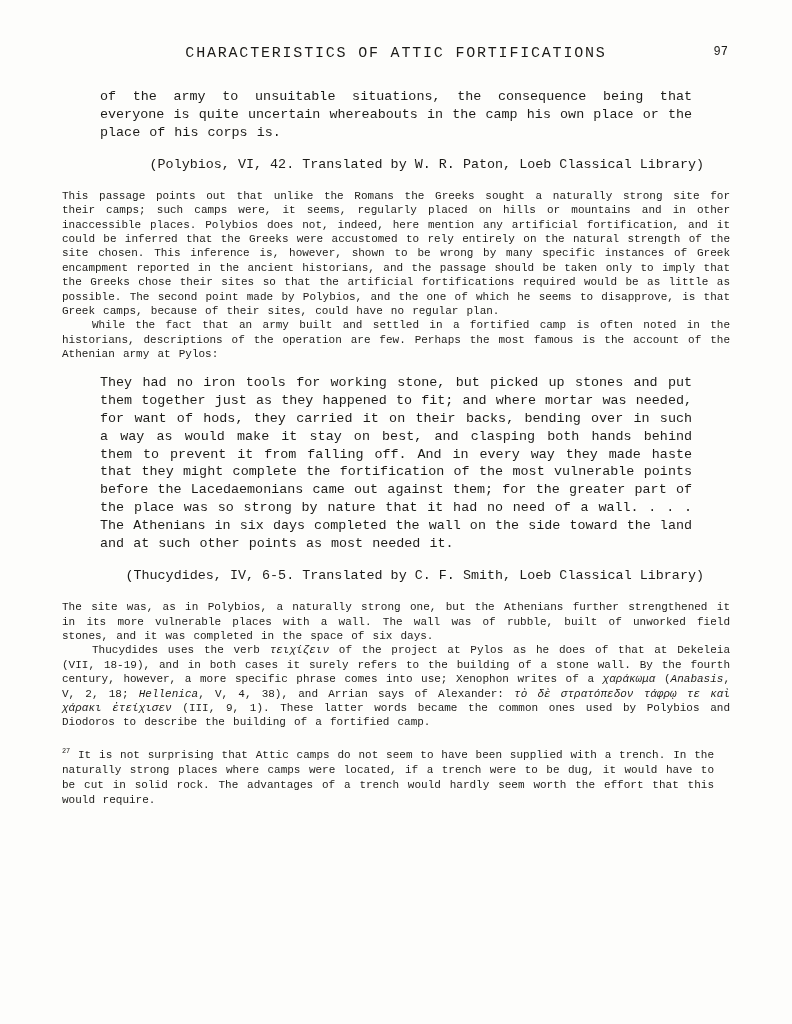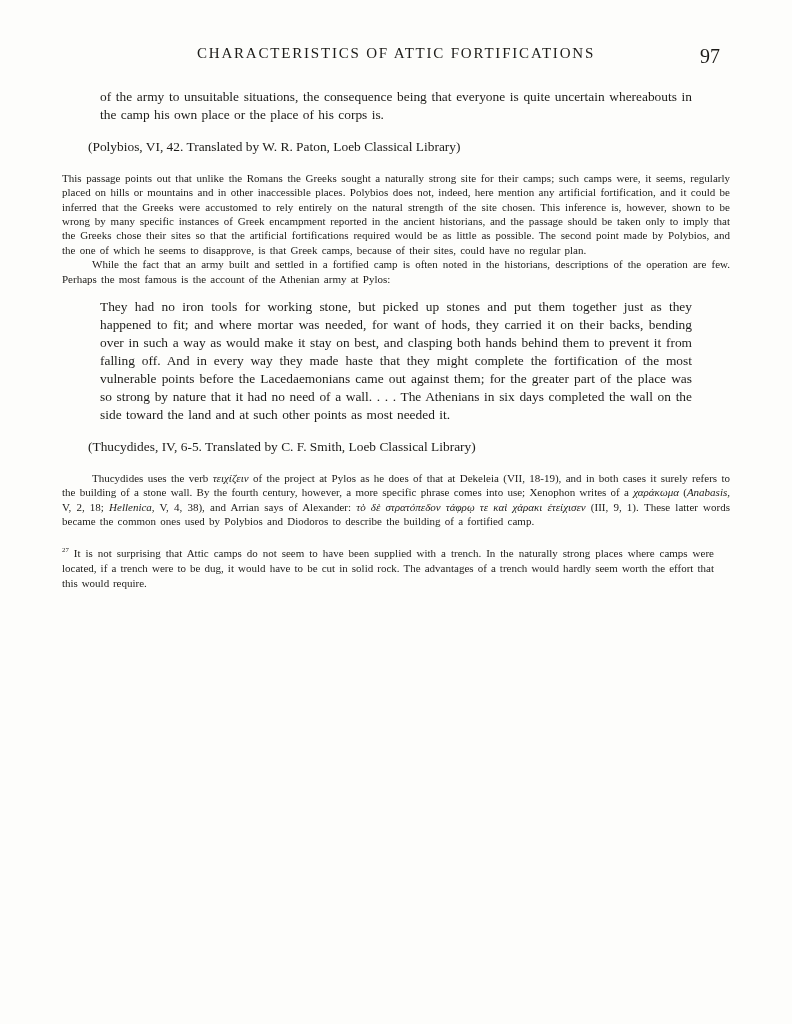--- a/index.html
+++ b/index.html
@@ -4,60 +4,60 @@
 <style>
   * { box-sizing: border-box; }
   html, body { margin: 0; padding: 0; background: #ffffff; }
 
   .page {
     position: relative;
     width: 792px;
     min-height: 1024px;
     background: #fdfdfb;
     color: #1c1b18;
-    font-family: Liberation Serif, serif;
+    font-family: Liberation Mono, monospace;
     padding: 44px 62px 8px 62px;
   }
 
   
   .page-header {
     position: relative;
     text-align: center;
     margin-bottom: 26px;
   }
   .running-head {
     display: inline-block;
     margin: 0;
     font-size: 15px;
     font-weight: 400;
     letter-spacing: 1.8px;
   }
   .page-number {
     position: absolute;
-    right: 10px;
+    right: 2px;
     top: 1px;
-    font-size: 20px;
+    font-size: 12px;
   }
 
   
   .quote-block {
     margin: 0 26px;
     font-size: 13.4px;
     line-height: 1.34;
   }
   .quote-block.first { margin-bottom: 15px; }
   .quote-block.second { margin-top: 9px; margin-bottom: 15px; }
   .quote-text {
     margin: 12px;
     text-align: justify;
     word-spacing: 1px;
   }
   .quote-attr {
     margin: 14px 0 0 0;
-    text-align: left;
+    text-align: right;
   }
 
   
   .para {
     margin: 0;
     font-size: 11px;
     line-height: 1.31;
     text-align: justify;
     word-spacing: 1.5px;
   }
@@ -96,19 +96,20 @@
 
   <p class="para">This passage points out that unlike the Romans the Greeks sought a naturally strong site for their camps; such camps were, it seems, regularly placed on hills or mountains and in other inaccessible places.  Polybios does not, indeed, here mention any artificial fortification, and it could be inferred that the Greeks were accustomed to rely entirely on the natural strength of the site chosen.  This inference is, however, shown to be wrong by many specific instances of Greek encampment reported in the ancient historians, and the passage should be taken only to imply that the Greeks chose their sites so that the artificial fortifications required would be as little as possible.  The second point made by Polybios, and the one of which he seems to disapprove, is that Greek camps, because of their sites, could have no regular plan.</p>
 
   <p class="para indent">While the fact that an army built and settled in a fortified camp is often noted in the historians, descriptions of the operation are few.  Perhaps the most famous is the account of the Athenian army at Pylos:</p>
 
   <section class="quote-block second">
     <p class="quote-text">They had no iron tools for working stone, but picked up stones and put them together just as they happened to fit; and where mortar was needed, for want of hods, they carried it on their backs, bending over in such a way as would make it stay on best, and clasping both hands behind them to prevent it from falling off.  And in every way they made haste that they might complete the fortification of the most vulnerable points before the Lacedaemonians came out against them; for the greater part of the place was so strong by nature that it had no need of a wall. . . . The Athenians in six days completed the wall on the side toward the land and at such other points as most needed it.</p>
     <p class="quote-attr">(Thucydides, IV, 6-5.  Translated by C. F. Smith, Loeb Classical Library)</p>
   </section>
 
+  <p class="para">The site was, as in Polybios, a naturally strong one, but the Athenians further strengthened it in its more vulnerable places with a wall.  The wall was of rubble, built of unworked field stones, and it was completed in the space of six days.</p>
 
   <p class="para indent"><span>Thucydides uses the verb </span><i>τειχίζειν</i><span> of the project at Pylos as he does of that at Dekeleia (VII, 18-19), and in both cases it surely refers to the building of a stone wall. By the fourth century, however, a more specific phrase comes into use; Xenophon writes of a </span><i>χαράκωμα</i><span> (</span><i>Anabasis</i><span>, V, 2, 18; </span><i>Hellenica</i><span>, V, 4, 38), and Arrian says of Alexander: </span><i>τὸ δὲ στρατόπεδον τάφρῳ τε καὶ χάρακι ἐτείχισεν</i><span> (III, 9, 1).  These latter words became the common ones used by Polybios and Diodoros to describe the building of a fortified camp.</span></p>
 
 
   <p class="footnote"><sup>27</sup><span> It is not surprising that Attic camps do not seem to have been supplied with a trench.  In the naturally strong places where camps were located, if a trench were to be dug, it would have to be cut in solid rock.  The advantages of a trench would hardly seem worth the effort that this would require.</span></p>
 
 </div>
 
 </body></html>

